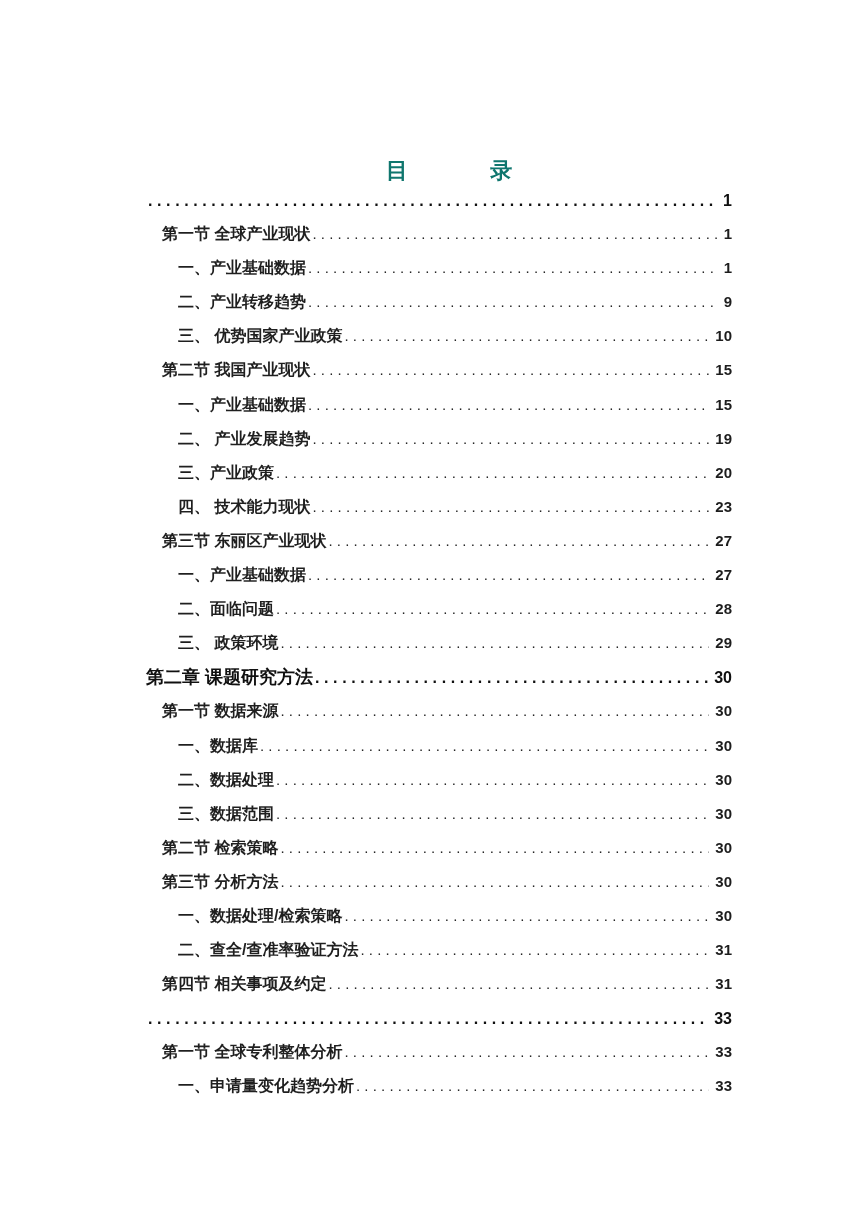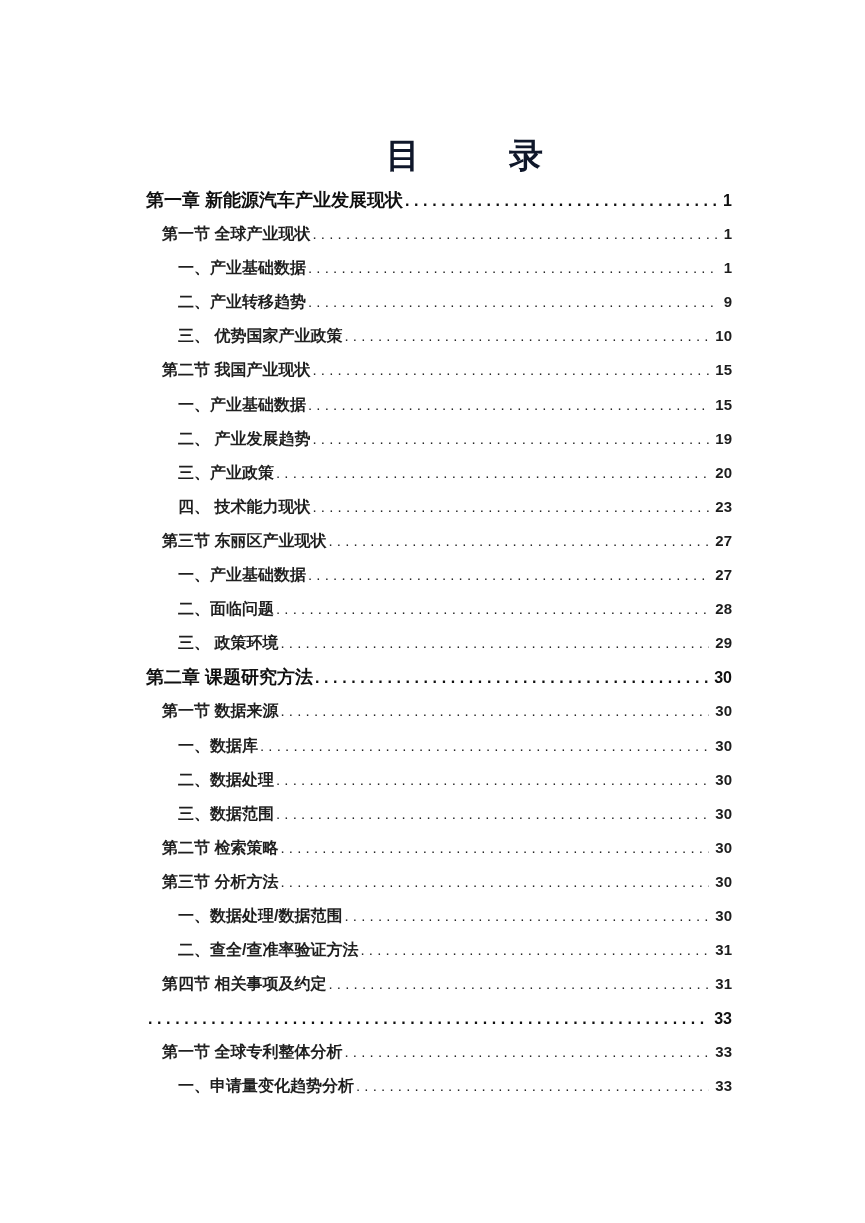--- a/index.html
+++ b/index.html
@@ -8,25 +8,25 @@
     width: 865px;
     height: 1223px;
     background: #ffffff;
     font-family: "Liberation Sans", sans-serif;
     color: #1f1f1f;
     overflow: hidden;
   }
   .doc-title {
     position: absolute;
     left: 386px;
-    top: 136px;
-    font-size: 34px;
+    top: 152px;
+    font-size: 22px;
     line-height: 38px;
     font-weight: bold;
-    color: #0f172a;
+    color: #0f766e;
     white-space: pre;
     word-spacing: 35px;
   }
   .toc {
     position: absolute;
     left: 146px;
     top: 183px;
     width: 586px;
   }
   .toc-row {
@@ -60,21 +60,20 @@
   .level-item    { font-size: 16px; padding-left: 32px; font-weight: bold; }
 </style>
 </head>
 <body>
 
 <div class="page">
   <div class="doc-title">目  录</div>
 
   <div class="toc" id="toc-list">
       <div class="toc-row level-chapter">
-    <span class="toc-label">第一章 新能源汽车产业发展现状</span>
     <span class="toc-dots"></span>
     <span class="toc-page">1</span>
   </div>
       <div class="toc-row level-section">
     <span class="toc-label">第一节 全球产业现状</span>
     <span class="toc-dots"></span>
     <span class="toc-page">1</span>
   </div>
       <div class="toc-row level-item">
     <span class="toc-label">一、产业基础数据</span>
@@ -165,21 +164,21 @@
     <span class="toc-label">第二节 检索策略</span>
     <span class="toc-dots"></span>
     <span class="toc-page">30</span>
   </div>
       <div class="toc-row level-section">
     <span class="toc-label">第三节 分析方法</span>
     <span class="toc-dots"></span>
     <span class="toc-page">30</span>
   </div>
       <div class="toc-row level-item">
-    <span class="toc-label">一、数据处理/数据范围</span>
+    <span class="toc-label">一、数据处理/检索策略</span>
     <span class="toc-dots"></span>
     <span class="toc-page">30</span>
   </div>
       <div class="toc-row level-item">
     <span class="toc-label">二、查全/查准率验证方法</span>
     <span class="toc-dots"></span>
     <span class="toc-page">31</span>
   </div>
       <div class="toc-row level-section">
     <span class="toc-label">第四节 相关事项及约定</span>

